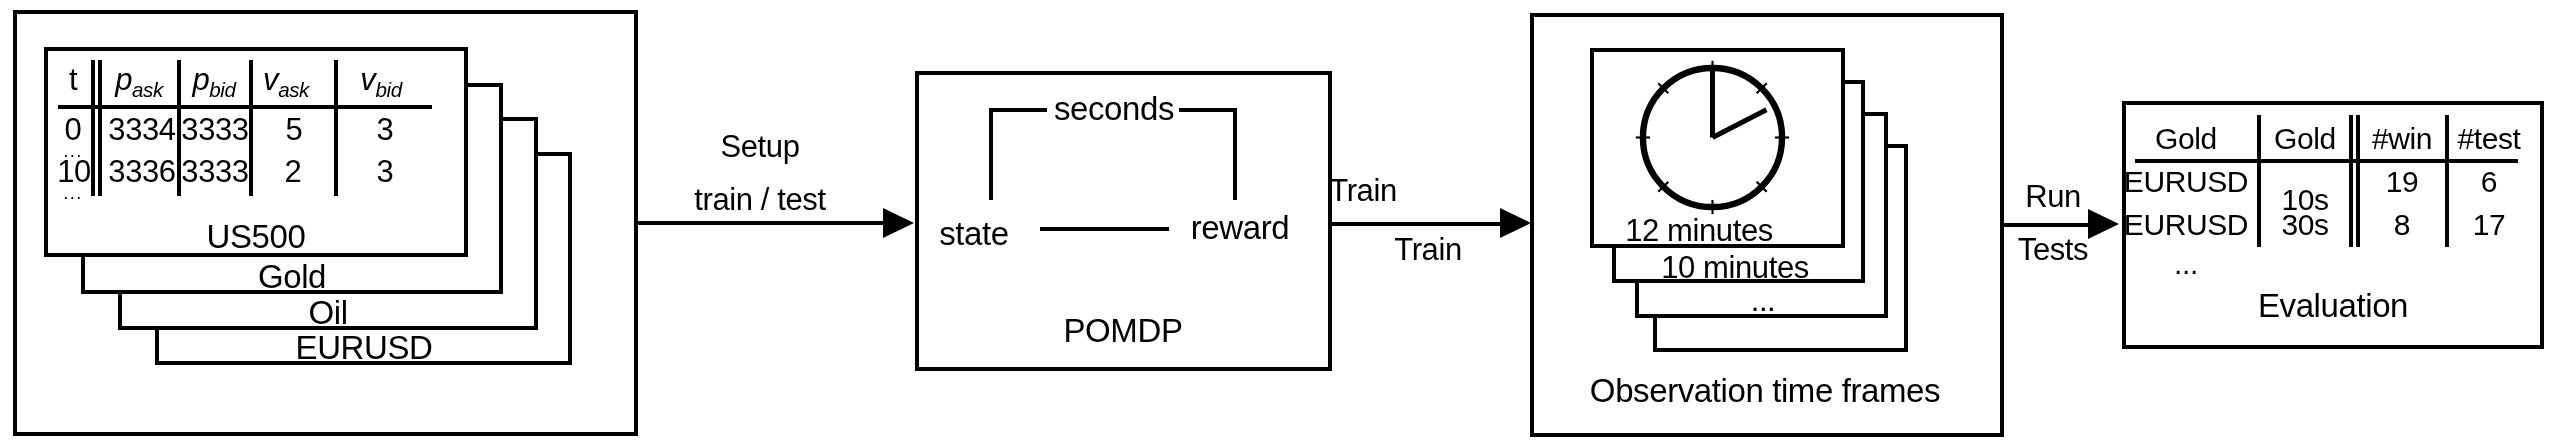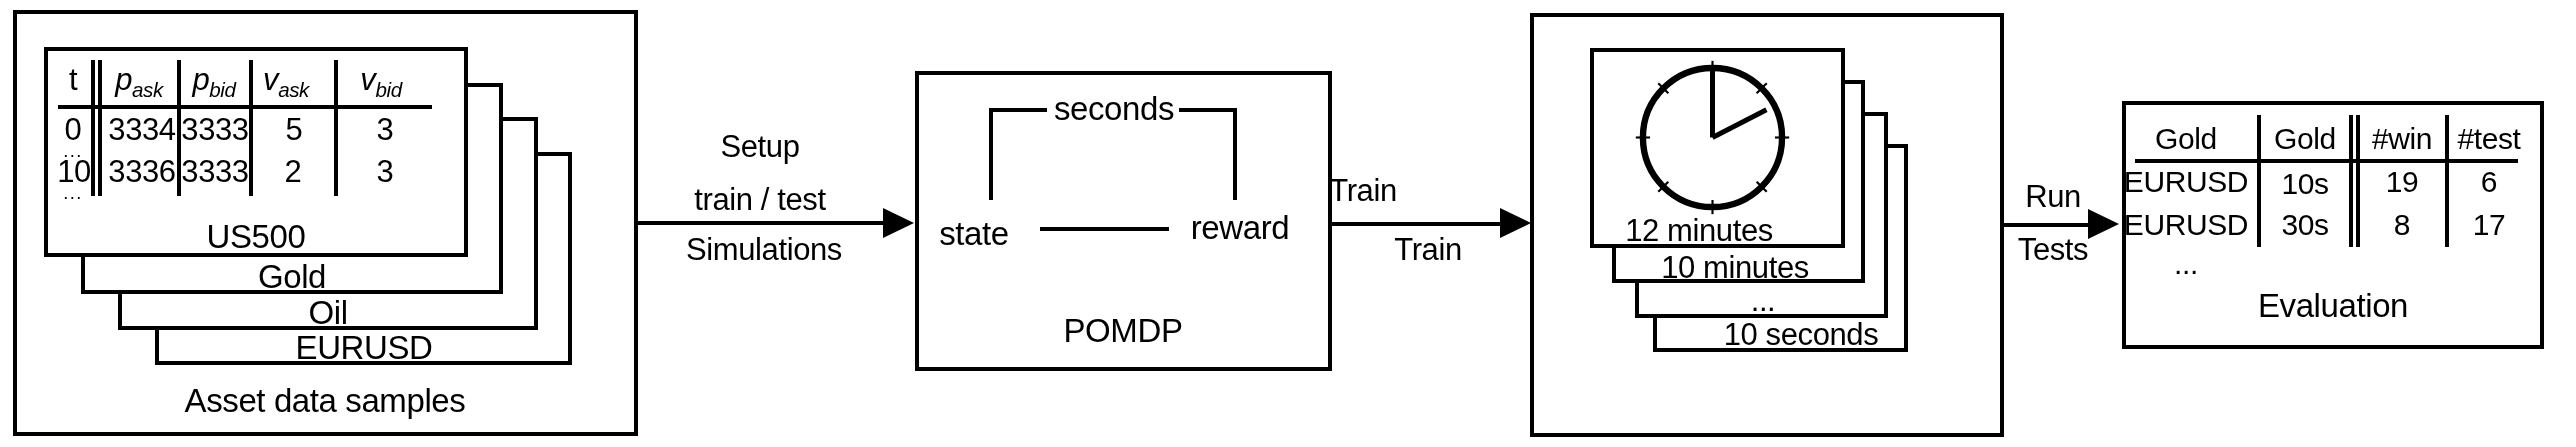--- a/index.html
+++ b/index.html
@@ -48,21 +48,20 @@
 
   <div class="box" style="left:155px;top:152px;width:417px;height:213px"></div>
   <div class="box" style="left:118px;top:117px;width:420px;height:213px"></div>
   <div class="box" style="left:81px;top:83px;width:422px;height:211px"></div>
   <div class="box" style="left:44px;top:47px;width:424px;height:210px"></div>
 
   <span class="ctr t46" style="left:364px;top:347px">EURUSD</span>
   <span class="ctr t46" style="left:328px;top:312px">Oil</span>
   <span class="ctr t46" style="left:292px;top:276px">Gold</span>
   <span class="ctr t46" style="left:256px;top:236px">US500</span>
-  <span class="ctr t46" style="left:325px;top:400px">Asset data samples</span>
 
   <div class="line" style="left:91px;top:60px;width:3.5px;height:136px"></div>
   <div class="line" style="left:98px;top:60px;width:3.5px;height:136px"></div>
   <div class="line" style="left:177px;top:60px;width:3.5px;height:136px"></div>
   <div class="line" style="left:249px;top:60px;width:3.5px;height:136px"></div>
   <div class="line" style="left:334px;top:60px;width:3.5px;height:136px"></div>
   <div class="line" style="left:58px;top:105px;width:374px;height:4.3px"></div>
 
   <span class="ctr t44" style="left:73px;top:79px">t</span>
   <span class="ctr t44" style="left:139px;top:82px"><span class="math">p</span><sub class="sub">ask</sub></span>
@@ -80,21 +79,20 @@
   <span class="ctr t44" style="left:142px;top:171px">3336</span>
   <span class="ctr t44" style="left:215px;top:171px">3333</span>
   <span class="ctr t44" style="left:293px;top:171px">2</span>
   <span class="ctr t44" style="left:385px;top:171px">3</span>
   <span class="ctr t26" style="left:73px;top:193px">...</span>
 
   <div class="line" style="left:638px;top:221px;width:247px;height:4.3px"></div>
   <div class="arrowhead" style="left:883px;top:208px"></div>
   <span class="ctr t44" style="left:760px;top:146px">Setup</span>
   <span class="ctr t44" style="left:760px;top:199px">train / test</span>
-  <span class="ctr t44" style="left:764px;top:249px">Simulations</span>
 
   <div class="box" style="left:915px;top:71px;width:417px;height:300px"></div>
   <span class="ctr t46" style="left:1114px;top:108px">seconds</span>
   <div class="line" style="left:989px;top:108px;width:58px;height:3.5px"></div>
   <div class="line" style="left:1179px;top:108px;width:58px;height:3.5px"></div>
   <div class="line" style="left:989px;top:108px;width:3.5px;height:92px"></div>
   <div class="line" style="left:1233px;top:108px;width:3.5px;height:92px"></div>
   <span class="ctr t46" style="left:974px;top:233px">state</span>
   <span class="ctr t46" style="left:1240px;top:227px">reward</span>
   <div class="line" style="left:1040px;top:227px;width:129px;height:3.5px"></div>
@@ -124,42 +122,42 @@
       <line x1="35.6" y1="188.4" x2="49.8" y2="174.2"></line>
       <line x1="174.2" y1="174.2" x2="188.4" y2="188.4"></line>
     </g>
     <line x1="112" y1="112" x2="112" y2="16" stroke="#000" stroke-width="7"></line>
     <line x1="112" y1="112" x2="188" y2="73" stroke="#000" stroke-width="7"></line>
   </svg>
 
   <span class="ctr t44" style="left:1699px;top:230px">12 minutes</span>
   <span class="ctr t44" style="left:1735px;top:267px">10 minutes</span>
   <span class="ctr t44" style="left:1763px;top:300px">...</span>
-  <span class="ctr t44" style="left:1801px;top:334px">10 seconds</span>
+  <span class="ctr t46" style="left:1765px;top:390px">Observation time frames</span>
 
   <div class="line" style="left:2004px;top:223px;width:85px;height:4.3px"></div>
   <div class="arrowhead" style="left:2088px;top:209px"></div>
   <span class="ctr t44" style="left:2053px;top:196px">Run</span>
   <span class="ctr t44" style="left:2053px;top:249px">Tests</span>
 
   <div class="box" style="left:2122px;top:101px;width:422px;height:248px"></div>
 
   <div class="line" style="left:2257px;top:115px;width:3.5px;height:132px"></div>
   <div class="line" style="left:2349px;top:115px;width:3.5px;height:132px"></div>
   <div class="line" style="left:2356px;top:115px;width:3.5px;height:132px"></div>
   <div class="line" style="left:2445px;top:115px;width:3.5px;height:132px"></div>
   <div class="line" style="left:2135px;top:159px;width:383px;height:4.3px"></div>
 
   <span class="ctr t42" style="left:2186px;top:139px">Gold</span>
   <span class="ctr t42" style="left:2305px;top:139px">Gold</span>
   <span class="ctr t42" style="left:2402px;top:139px">#win</span>
   <span class="ctr t42" style="left:2489px;top:139px">#test</span>
 
   <span class="ctr t42" style="left:2186px;top:182px">EURUSD</span>
-  <span class="ctr t42" style="left:2305px;top:184px">10s</span>
+  <span class="ctr t42" style="left:2305px;top:200px">10s</span>
   <span class="ctr t42" style="left:2402px;top:182px">19</span>
   <span class="ctr t42" style="left:2489px;top:182px">6</span>
   <span class="ctr t42" style="left:2186px;top:225px">EURUSD</span>
   <span class="ctr t42" style="left:2305px;top:225px">30s</span>
   <span class="ctr t42" style="left:2402px;top:225px">8</span>
   <span class="ctr t42" style="left:2489px;top:225px">17</span>
   <span class="ctr t42" style="left:2186px;top:264px">...</span>
 
   <span class="ctr t46" style="left:2333px;top:305px">Evaluation</span>
 

